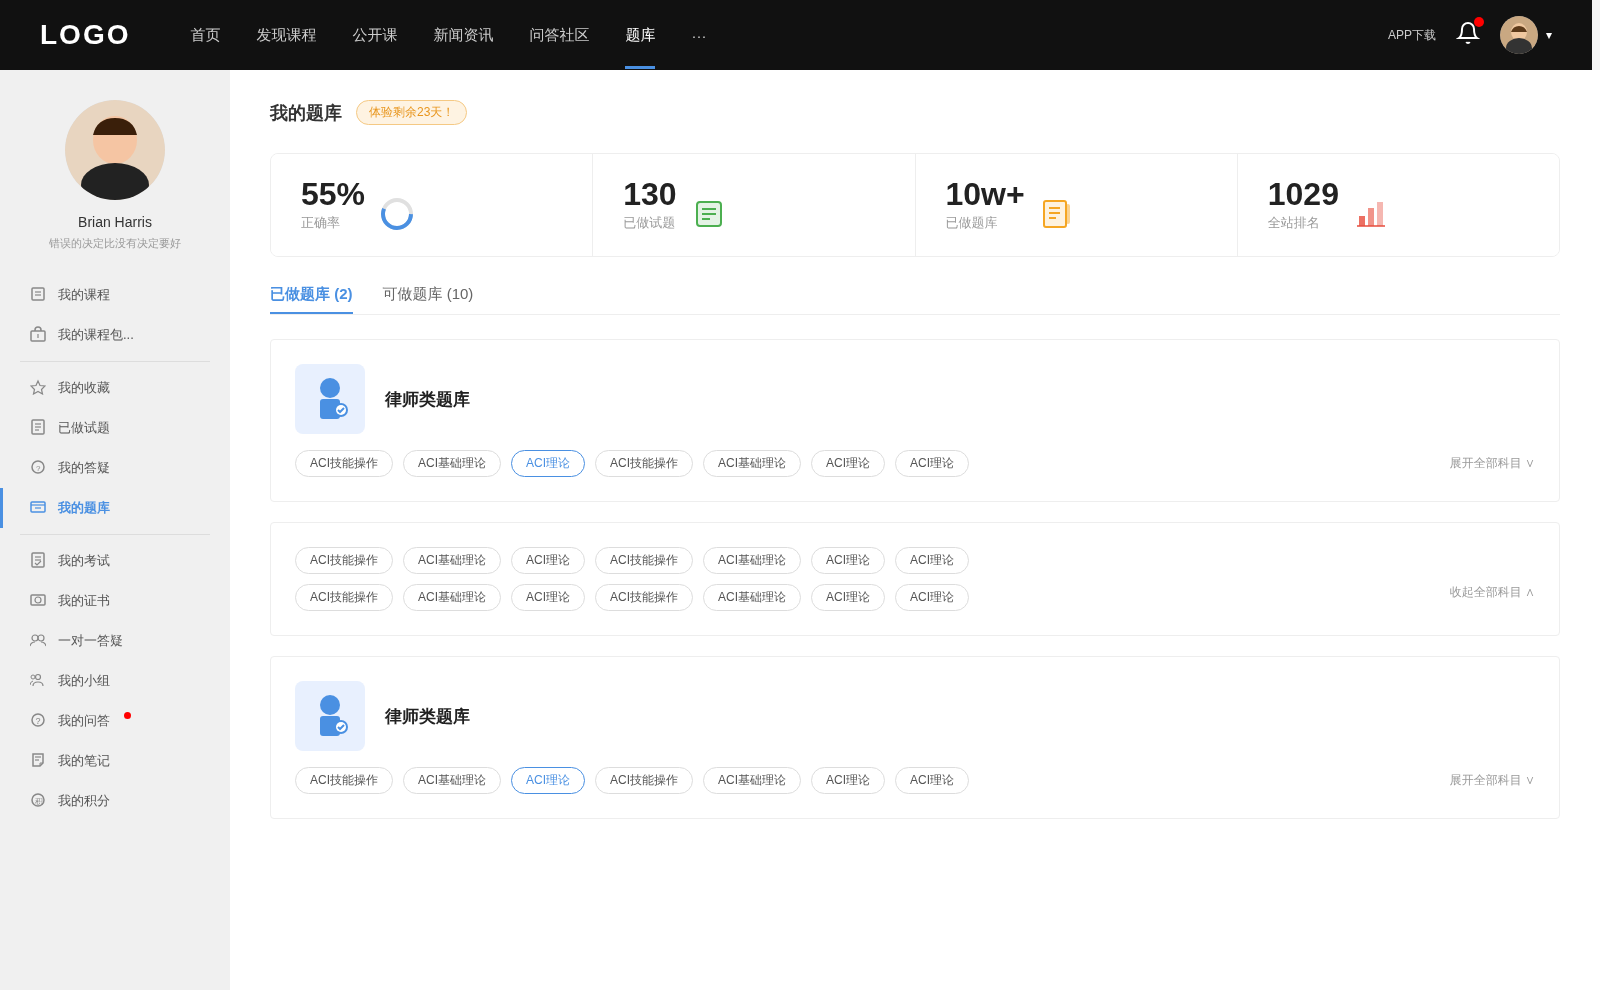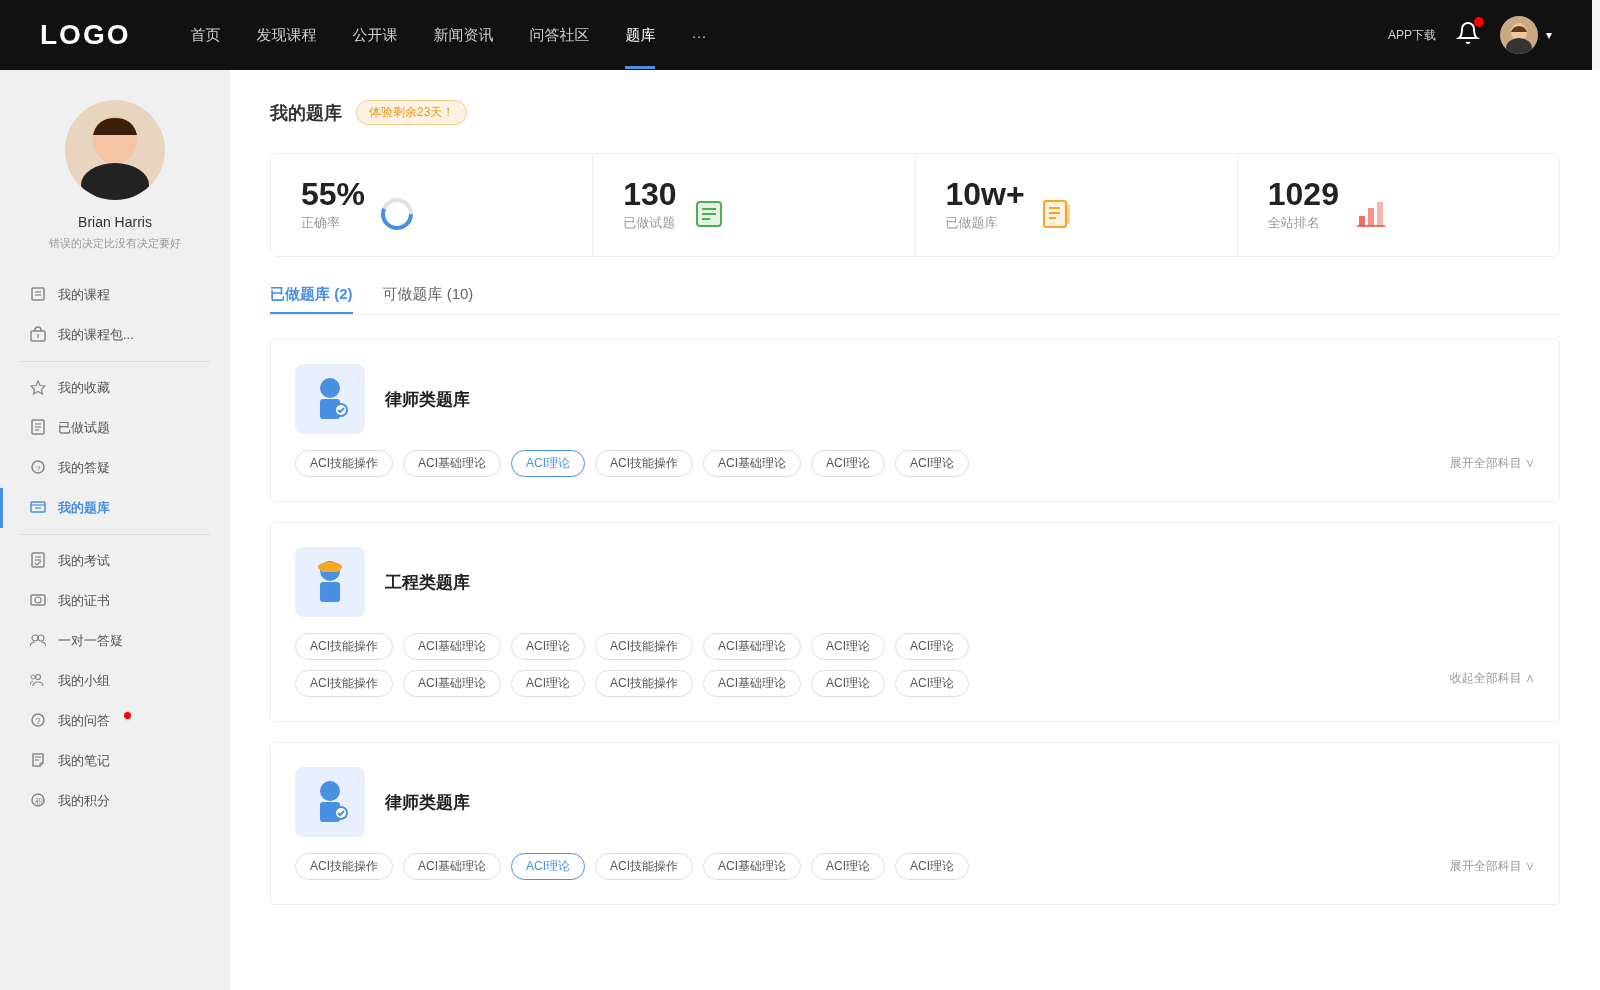--- a/index.html
+++ b/index.html
@@ -598,32 +598,20 @@
           <span class="tag">ACI技能操作</span>
           <span class="tag">ACI基础理论</span>
           <span class="tag">ACI理论</span>
           <span class="tag">ACI理论</span>
         </div>
         <span class="expand-link">展开全部科目 ∨</span>
       </div>
     </div>
 
     <div class="bank-card">
-      <div class="bank-card-header">
-        <div class="bank-icon">
-          <svg class="engineer-svg" viewBox="0 0 50 50">
-            <circle cx="25" cy="14" r="10" fill="#4a90e2"></circle>
-            <rect x="15" y="25" width="20" height="20" rx="3" fill="#4a90e2"></rect>
-
-            <ellipse cx="25" cy="10" rx="12" ry="5" fill="#f5a623"></ellipse>
-            <rect x="16" y="10" width="18" height="5" rx="1" fill="#f5a623"></rect>
-          </svg>
-        </div>
-        <span class="bank-title">工程类题库</span>
-      </div>
       <div class="tags-row">
         <span class="tag">ACI技能操作</span>
         <span class="tag">ACI基础理论</span>
         <span class="tag">ACI理论</span>
         <span class="tag">ACI技能操作</span>
         <span class="tag">ACI基础理论</span>
         <span class="tag">ACI理论</span>
         <span class="tag">ACI理论</span>
       </div>
       <div class="tags-full-row">

